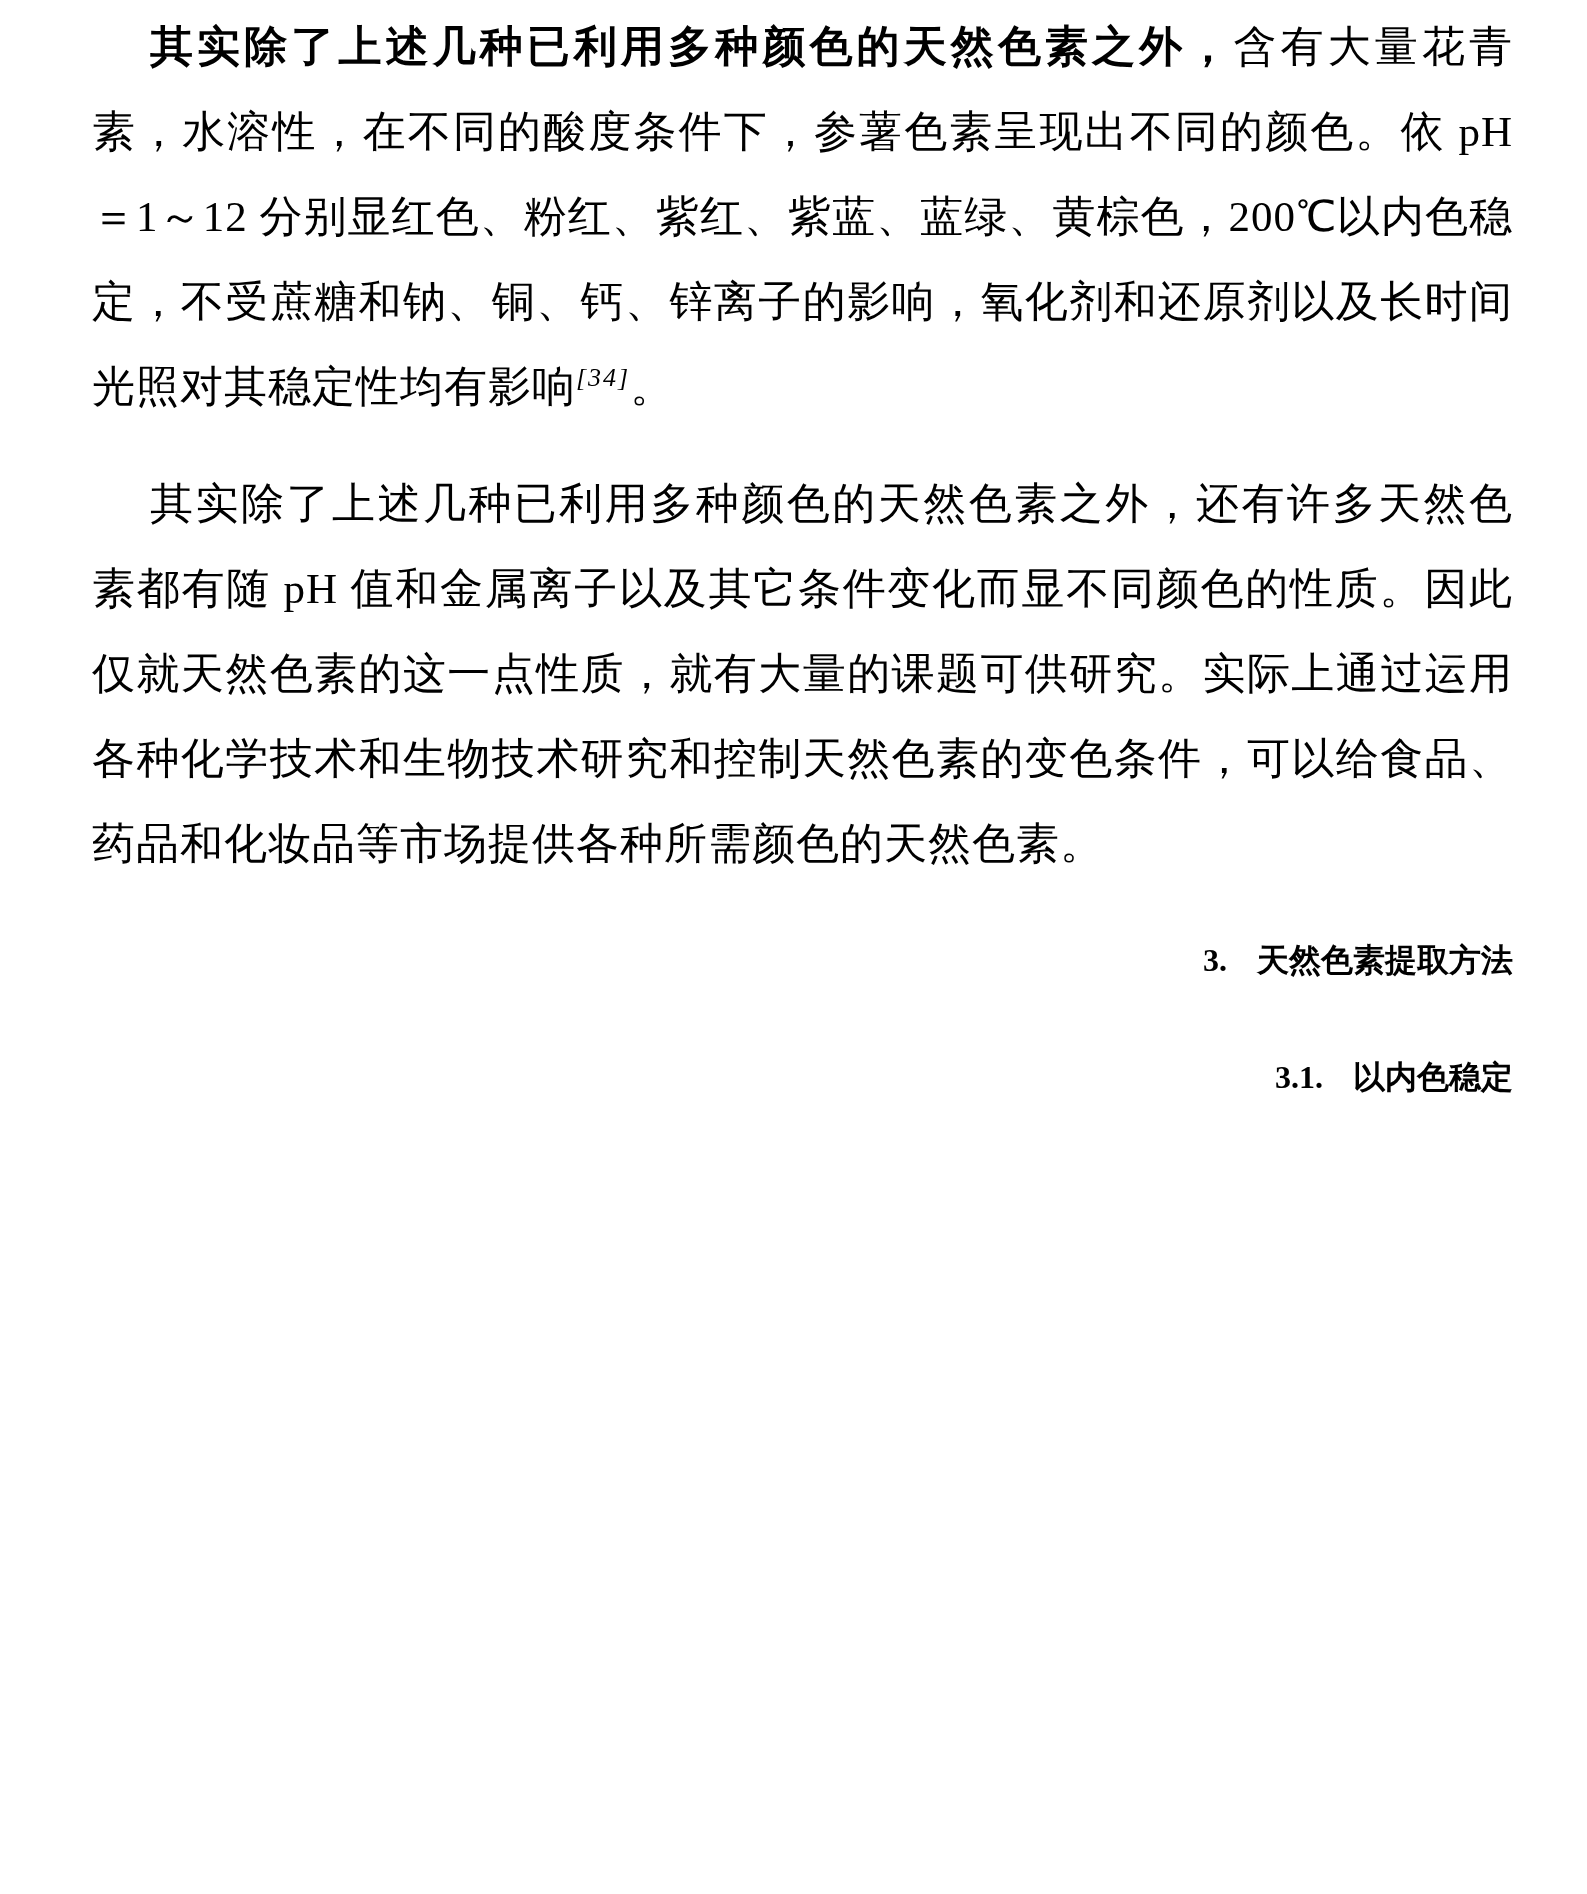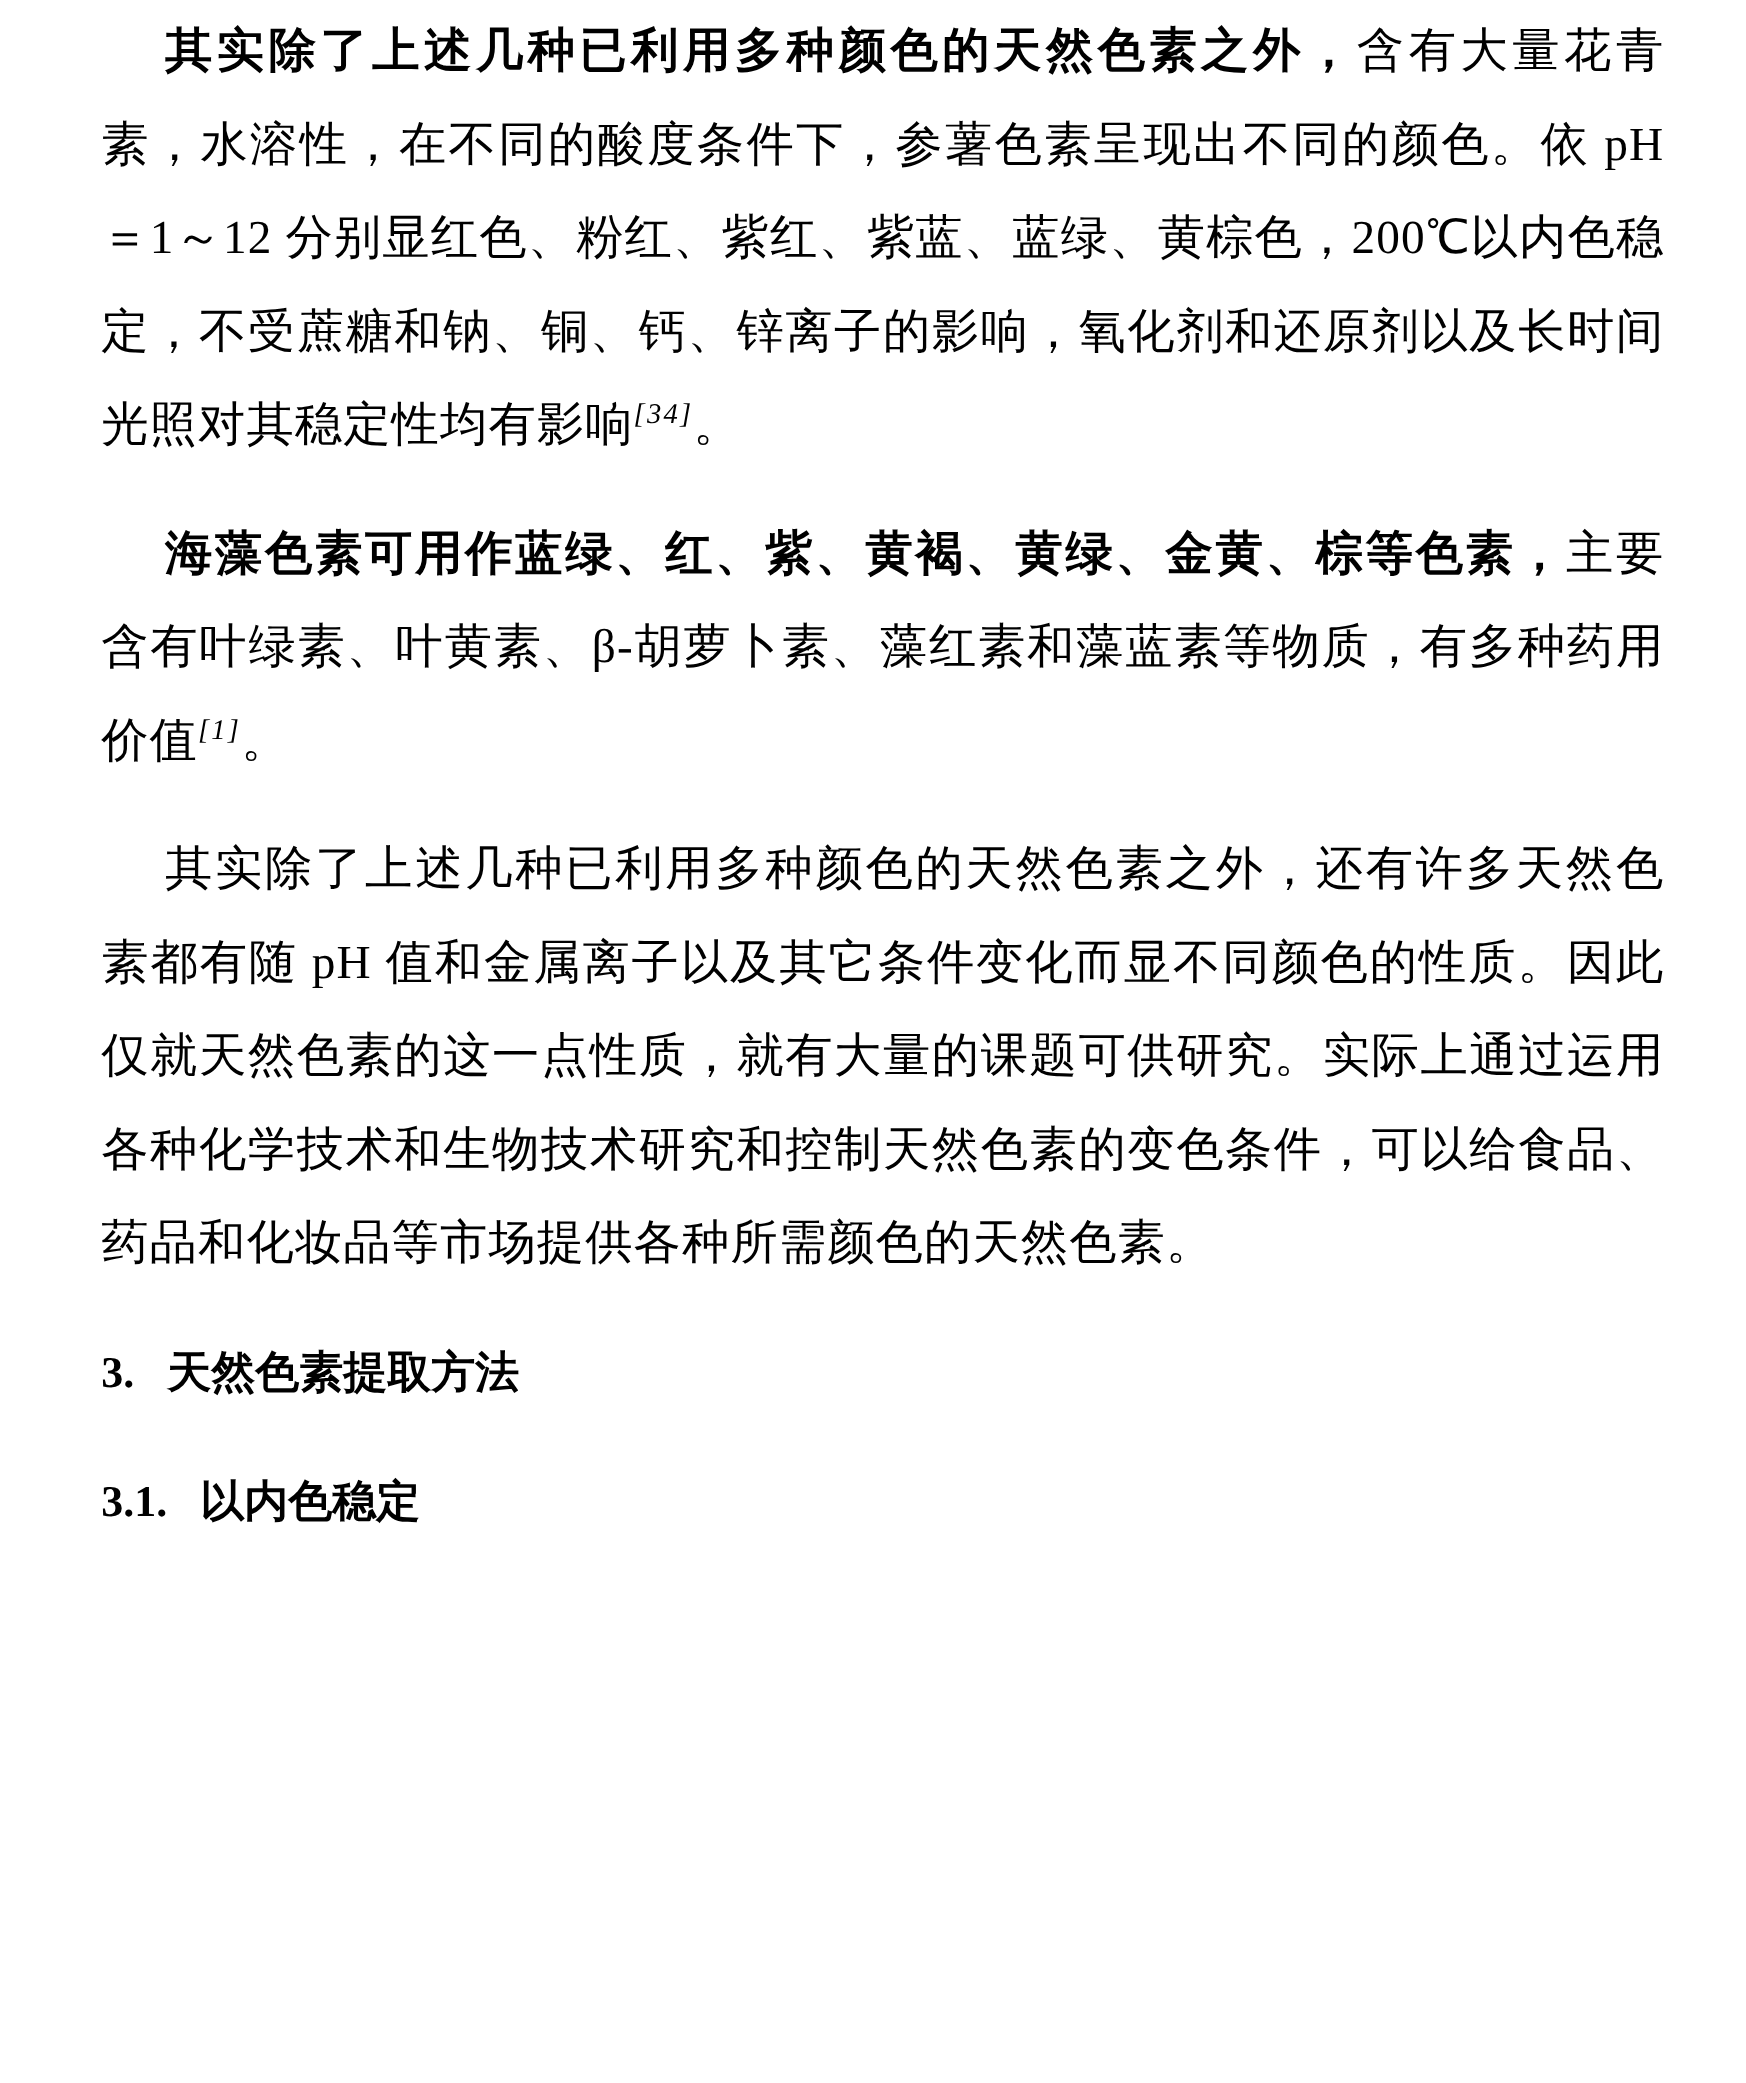--- a/index.html
+++ b/index.html
@@ -30,40 +30,40 @@
   }
   .cite {
     font-size: 26px;
     font-family: "Liberation Serif", serif;
     vertical-align: super;
     line-height: 0;
     letter-spacing: 2px;
     font-style: italic;
   }
   .heading {
-    font-size: 40px;
+    font-size: 32px;
     line-height: 85px;
     font-weight: 700;
     margin: 0 0 32px 0;
     text-indent: 0;
+    text-align: right;
   }
   .heading .h-num {
     display: inline-block;
     margin-right: 30px;
     font-family: "Liberation Serif", serif;
   }
 </style>
 </head>
 <body>
 
 <div class="doc">
 
   <p class="para"><span class="lead">其实除了上述几种已利用多种颜色的天然色素之外，</span><span>含有大量花青素，水溶性，在不同的酸度条件下，参薯色素呈现出不同的颜色。依 pH＝1～12 分别显红色、粉红、紫红、紫蓝、蓝绿、黄棕色，200℃以内色稳定，不受蔗糖和钠、铜、钙、锌离子的影响，氧化剂和还原剂以及长时间光照对其稳定性均有影响</span><span class="cite">[34]</span><span>。</span></p>
 
-  <p class="para"><span class="lead">海藻色素可用作蓝绿、红、紫、黄褐、黄绿、金黄、棕等色素，</span><span>主要含有叶绿素、叶黄素、β-胡萝卜素、藻红素和藻蓝素等物质，有多种药用价值</span><span class="cite">[1]</span><span>。</span></p>
 
 
   <p class="para"><span>其实除了上述几种已利用多种颜色的天然色素之外，还有许多天然色素都有随 pH 值和金属离子以及其它条件变化而显不同颜色的性质。因此仅就天然色素的这一点性质，就有大量的课题可供研究。实际上通过运用各种化学技术和生物技术研究和控制天然色素的变色条件，可以给食品、药品和化妆品等市场提供各种所需颜色的天然色素。</span></p>
 
   <h2 class="heading"><span class="h-num">3.</span><span>天然色素提取方法</span></h2>
 
 
   <h2 class="heading"><span class="h-num">3.1.</span><span>以内色稳定</span></h2>
 
 </div>

